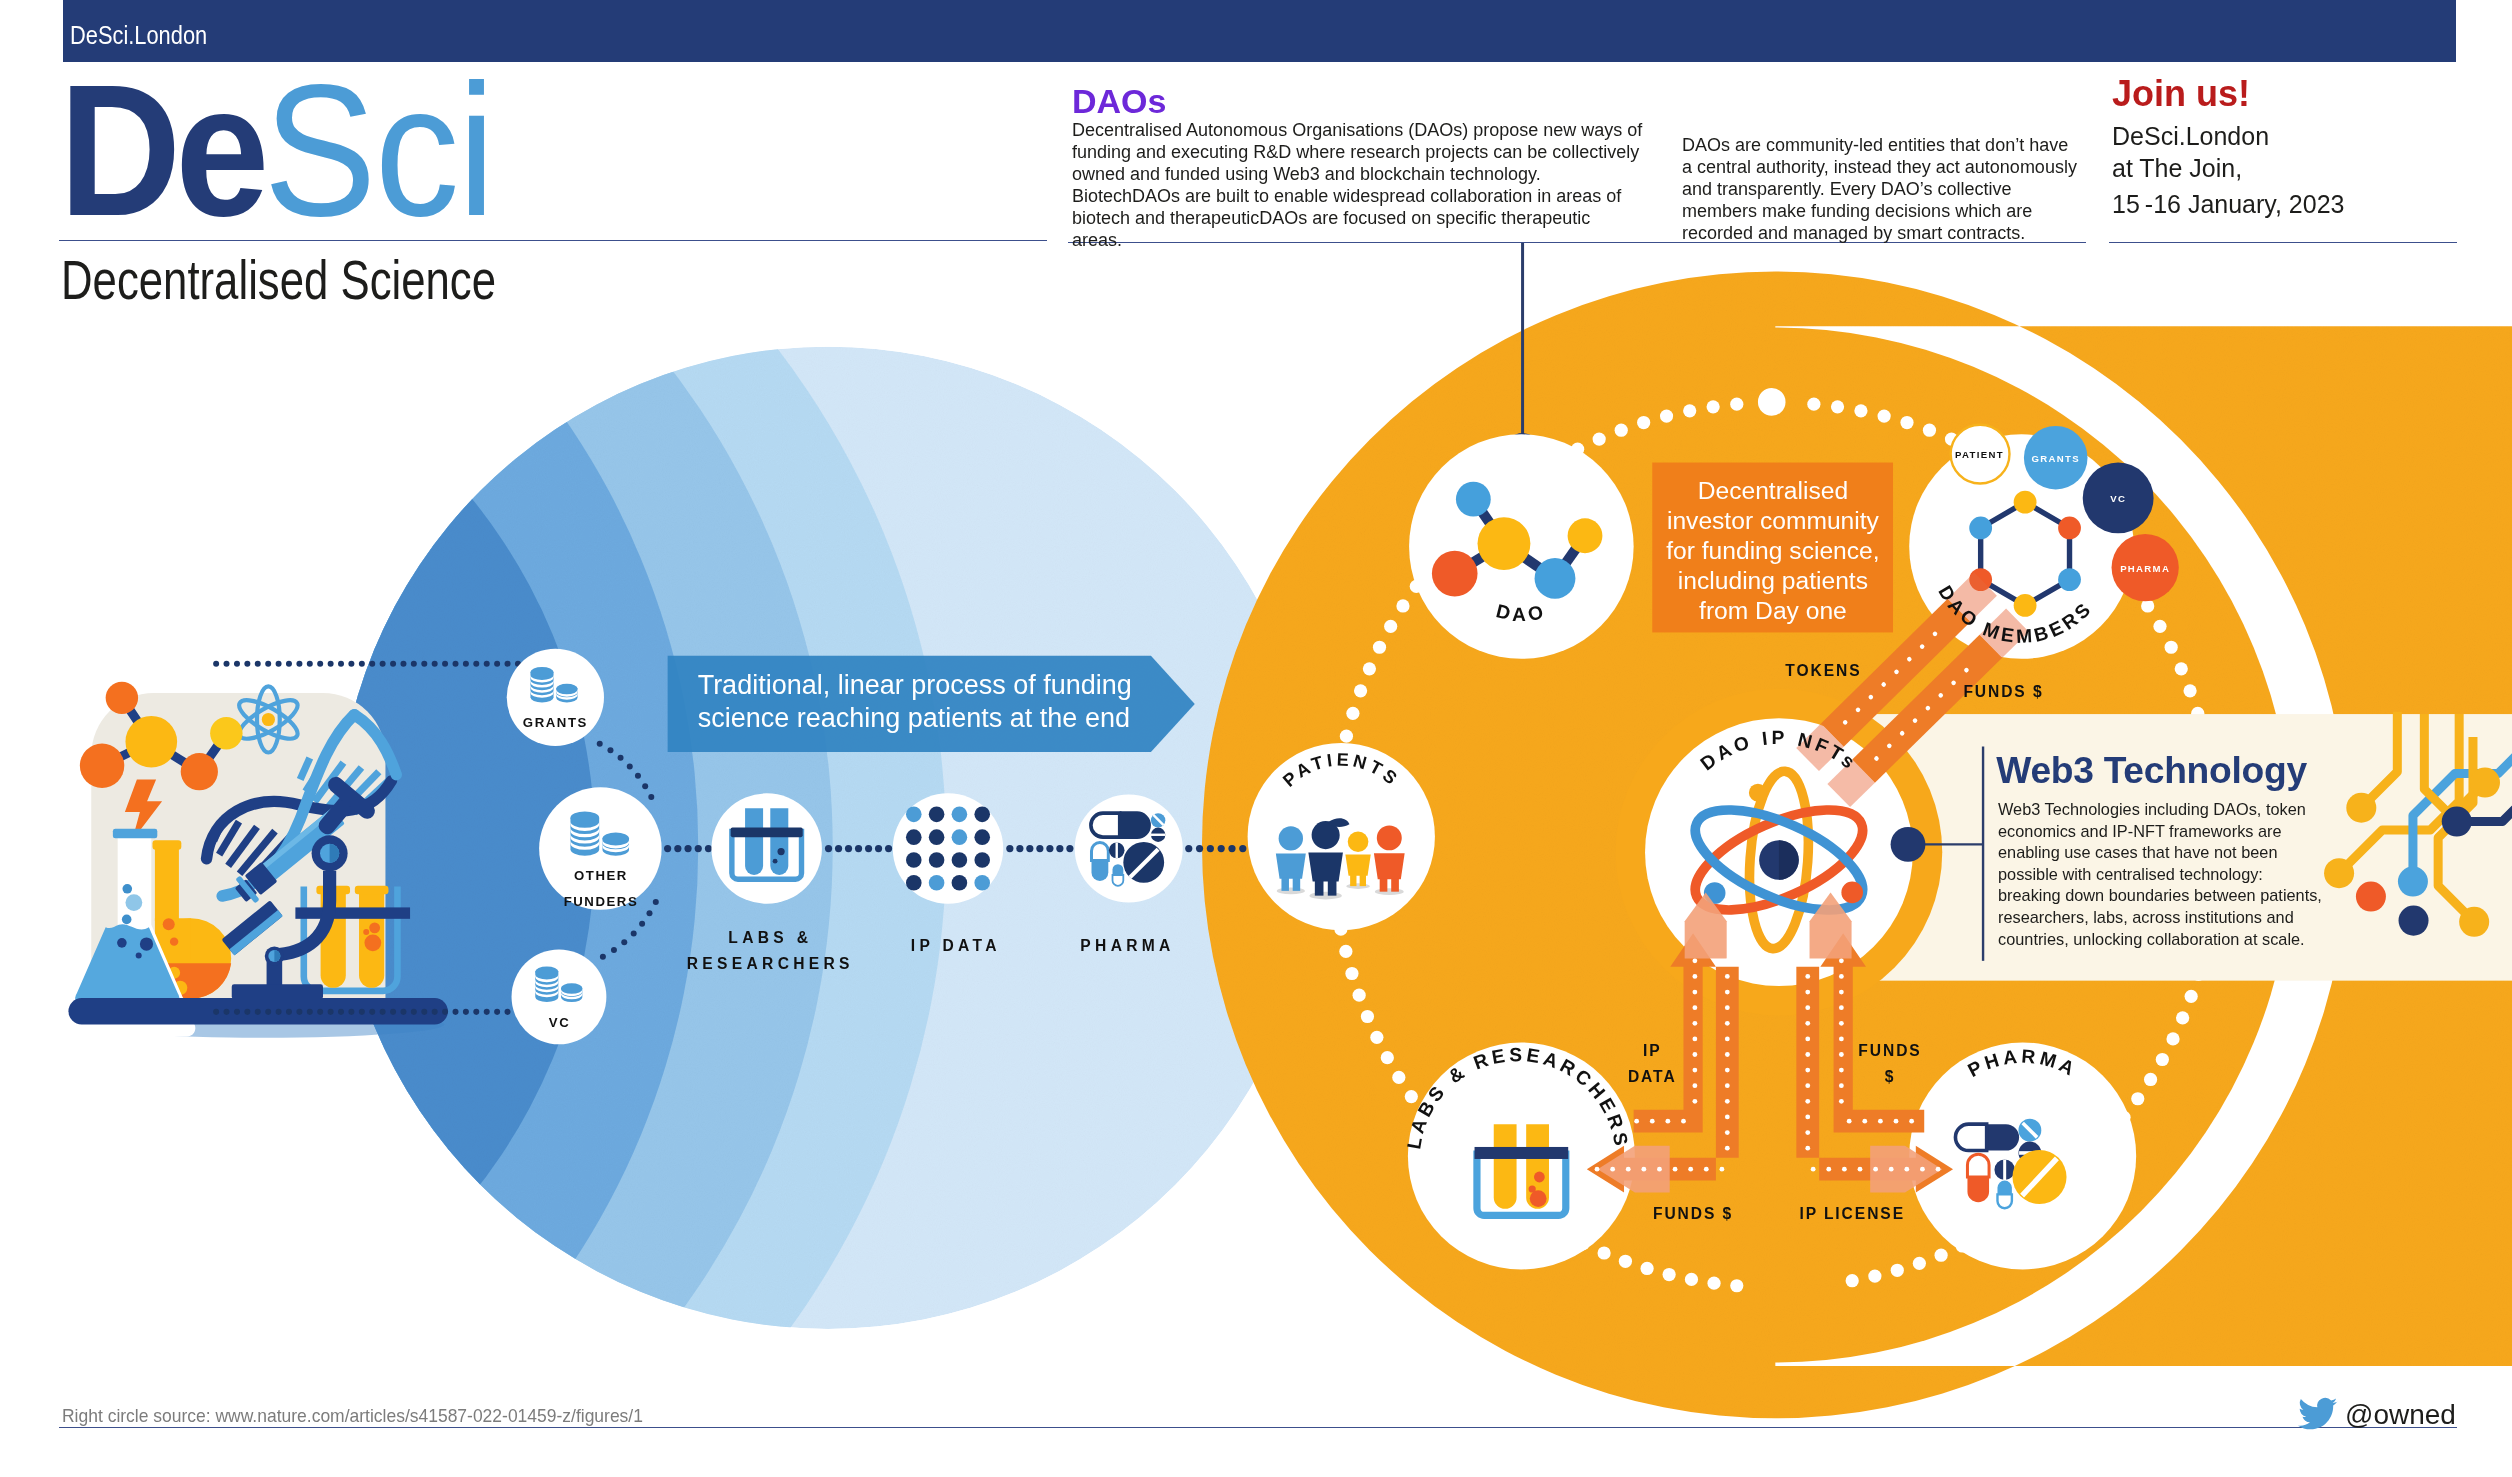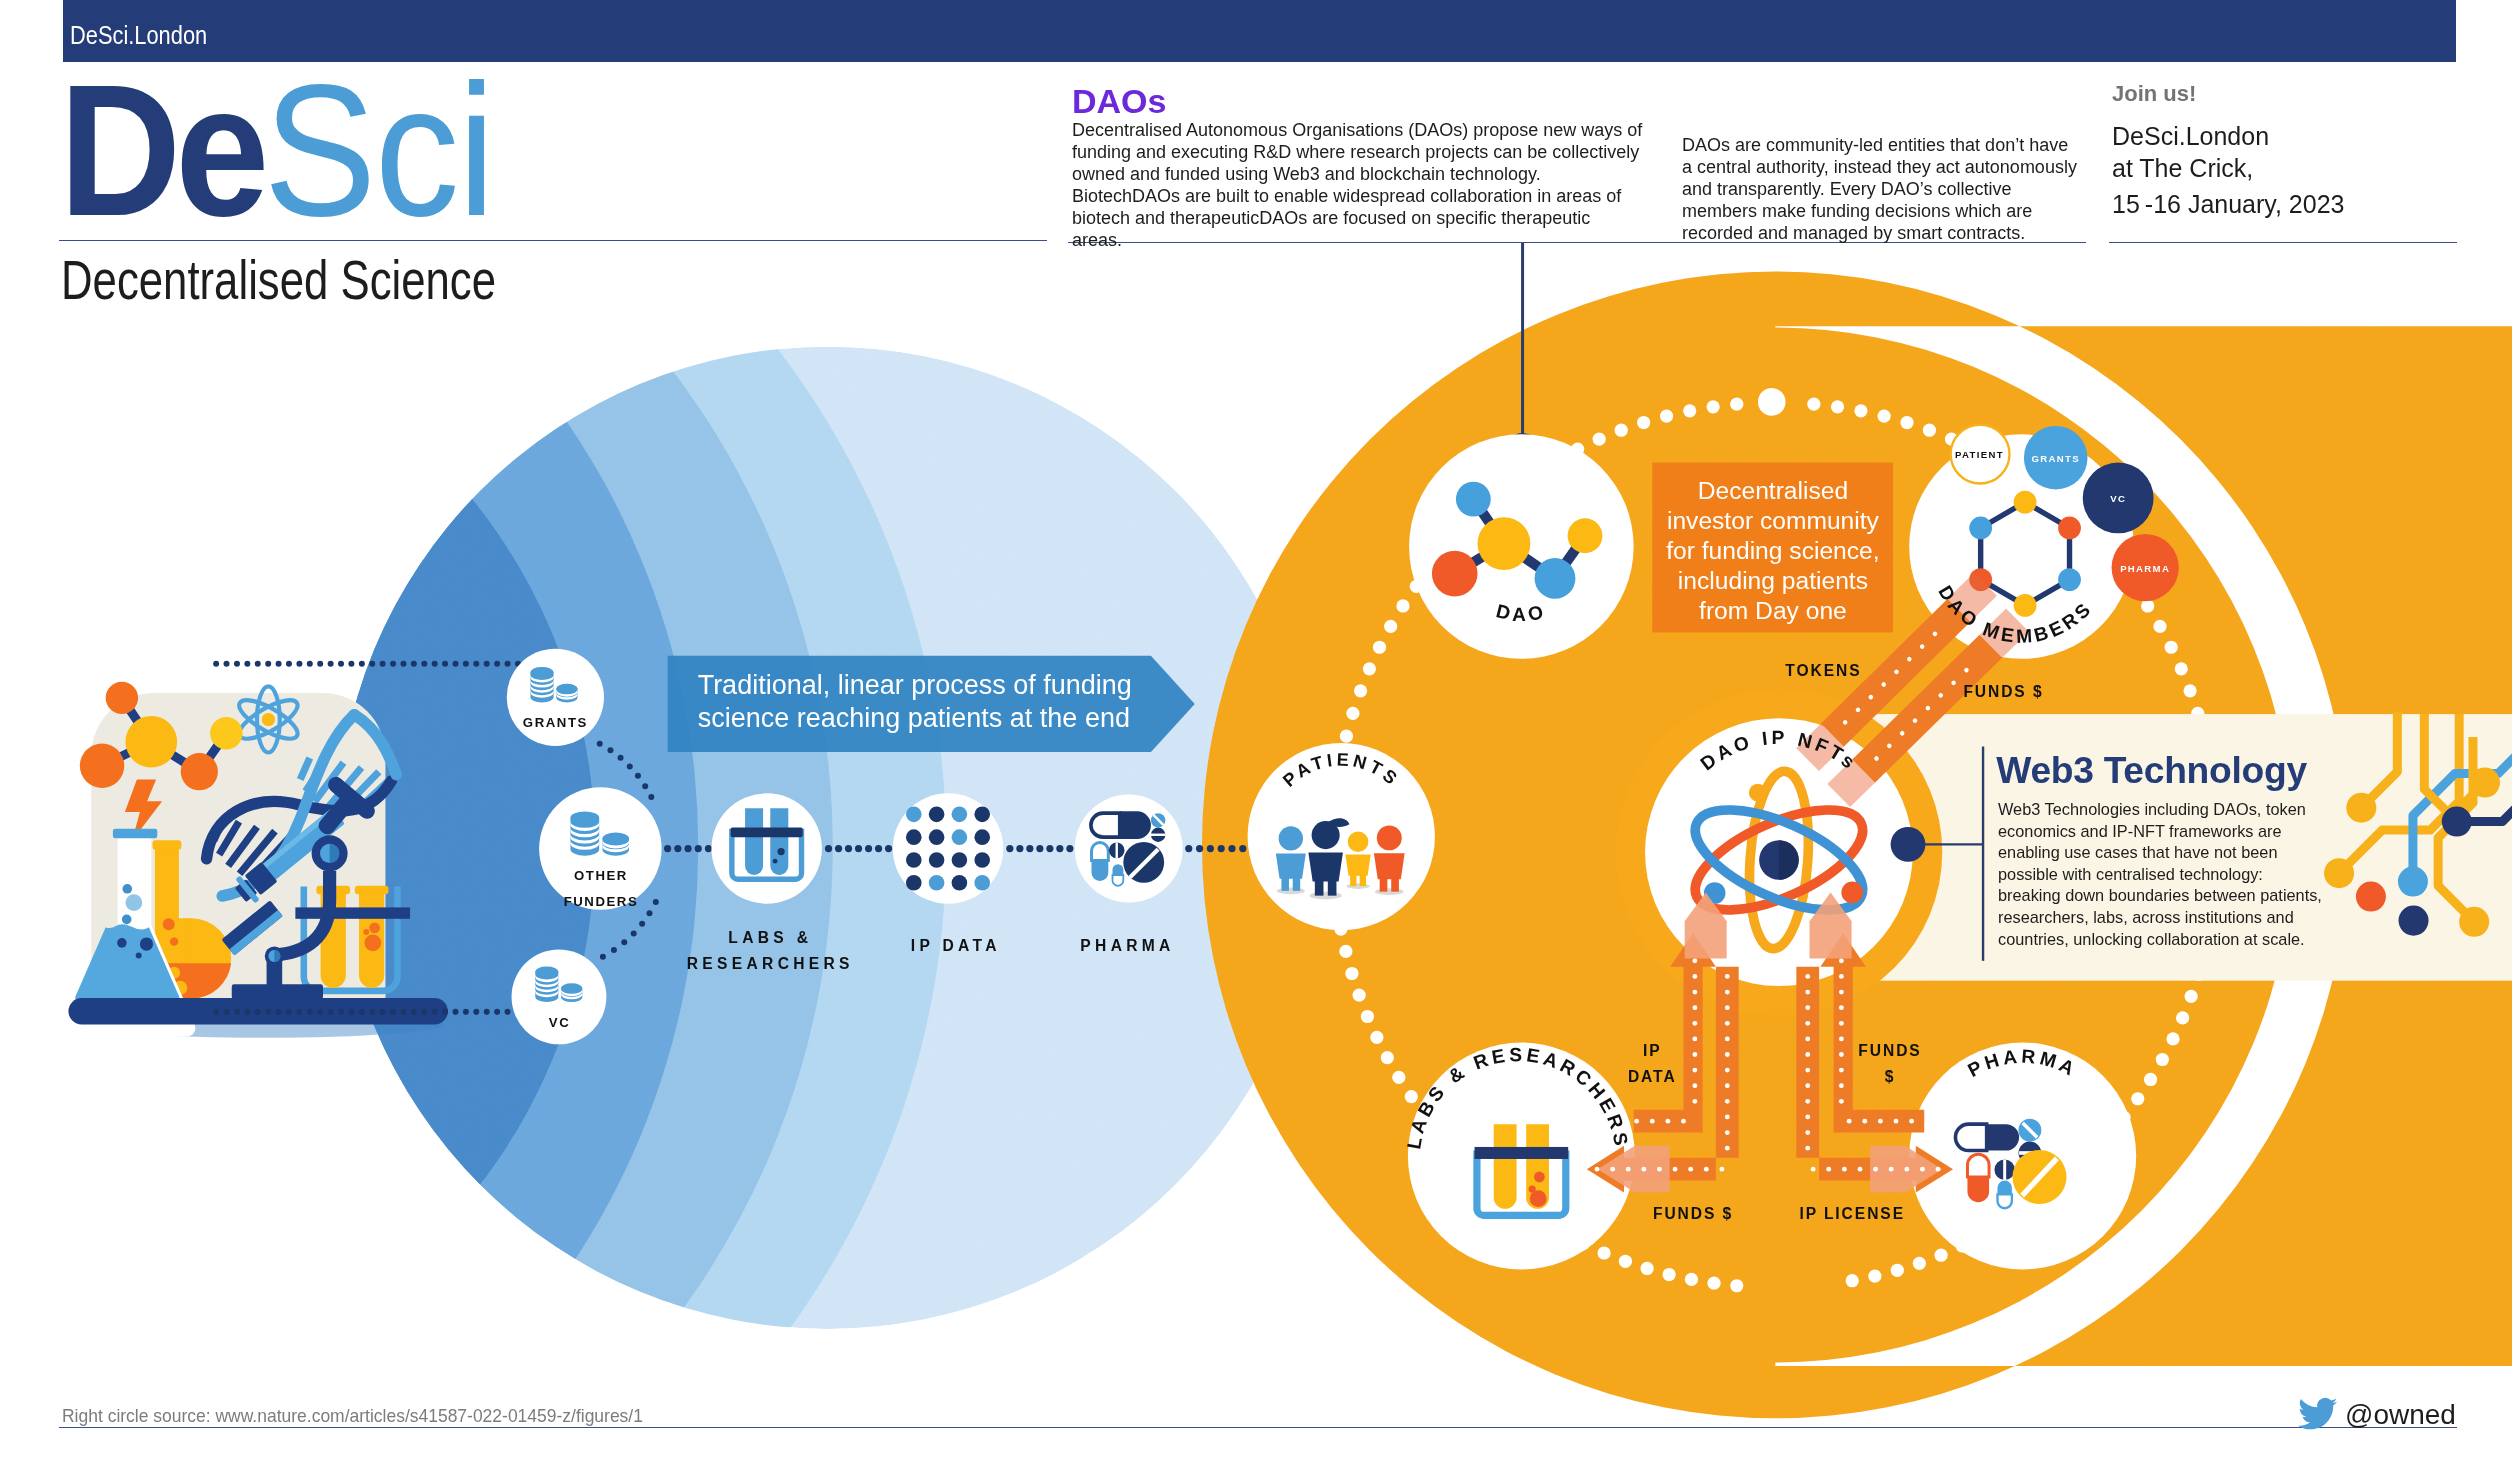--- a/index.html
+++ b/index.html
@@ -23,21 +23,21 @@
   .rule { position:absolute; height:1.2px; background:#3c4f8c; }
 
   .h2 { position:absolute; font-size:55px; line-height:55px; font-weight:300; color:#1d1d1b;
         white-space:nowrap; transform:scaleX(0.795); transform-origin:0 50%; }
   .body-left { position:absolute; font-size:24px; line-height:32px; color:#1d1d1b; width:447px; }
 
   .daos-h { position:absolute; font-size:34px; line-height:34px; font-weight:700; color:#6d28d9;
             transform:scaleX(1.0); transform-origin:0 50%; }
   .col-text { position:absolute; font-size:18px; line-height:22px; color:#1d1d1b; }
 
-  .join-h { position:absolute; font-size:22px; line-height:34px; font-weight:700; color:#737373;
+  .join-h { position:absolute; font-size:36px; line-height:34px; font-weight:700; color:#b91c1c;
             transform-origin:0 50%; }
   .join-b { position:absolute; font-size:25px; line-height:32px; color:#1d1d1b; white-space:nowrap;
             transform:scaleX(1.0); transform-origin:0 0; }
 
   .footer-src { position:absolute; font-size:18.6px; line-height:18.6px; color:#7c7c7c;
                 transform:scaleX(0.94); transform-origin:0 50%; white-space:nowrap; }
   .footer-handle { position:absolute; font-size:28px; line-height:28px; color:#1d1d1b; white-space:nowrap; }
 
   
   .lbl { font-family:"Liberation Sans", sans-serif; font-weight:700; fill:#111;
@@ -823,21 +823,21 @@
   <div class="rule" style="left:2109px; top:242px; width:348px;"></div>
 
   <div class="h2" style="left:61px; top:253px;">Decentralised Science</div>
 
   <div class="daos-h" style="left:1072px; top:84px;">DAOs</div>
   <div class="col-text" style="left:1072px; top:119px; width:572px;">Decentralised Autonomous Organisations (DAOs) propose new ways of funding and executing R&amp;D where research projects can be collectively owned and funded using Web3 and blockchain technology. BiotechDAOs are built to enable widespread collaboration in areas of biotech and therapeuticDAOs are focused on specific therapeutic areas.</div>
   <div class="col-text" style="left:1682px; top:119px; width:401px;margin-top:15px;">DAOs are community-led entities that don’t have a central authority, instead they act autonomously and transparently. Every DAO’s collective members make funding decisions which are recorded and managed by smart contracts.</div>
 
   <div class="join-h" style="left:2112px; top:77px;">Join us!</div>
   <div class="join-b" style="left:2112px; top:120px;">DeSci.London</div>
-  <div class="join-b" style="left:2112px; top:152px;">at The Crick,</div>
+  <div class="join-b" style="left:2112px; top:152px;">at The Join,</div>
   <div class="join-b" style="left:2112px; top:188px;">15 -16 January, 2023</div>
 
   <div class="web3-body" style="position:absolute;left:1998px;top:799px;width:340px;font-size:17px;line-height:21.6px;color:#1d1d1b;">Web3 Technologies including DAOs, token economics and IP-NFT frameworks are enabling use cases that have not been possible with centralised technology: breaking down boundaries between patients, researchers, labs, across institutions and countries, unlocking collaboration at scale.</div>
 
   <div class="rule" style="left:59px; top:1427px; width:2398px;"></div>
   <div class="footer-src" style="left:62px; top:1407px;">Right circle source: www.nature.com/articles/s41587-022-01459-z/figures/1</div>
   <div class="footer-handle" style="left:2345px; top:1401px;">@owned</div>
 
   <svg class="abs" style="left:2295px;top:1394px;width:46px;height:40px" viewBox="0 0 24 24">
     <path fill="#4c9cd6" d="M23.6 4.6a9.6 9.6 0 0 1-2.8.8 4.8 4.8 0 0 0 2.1-2.7 9.6 9.6 0 0 1-3 1.2A4.8 4.8 0 0 0 11.6 8a13.6 13.6 0 0 1-9.9-5 4.8 4.8 0 0 0 1.5 6.4 4.8 4.8 0 0 1-2.2-.6v.1a4.8 4.8 0 0 0 3.9 4.7 4.8 4.8 0 0 1-2.2.1 4.8 4.8 0 0 0 4.5 3.3A9.7 9.7 0 0 1 0 19a13.6 13.6 0 0 0 7.4 2.2c8.9 0 13.7-7.4 13.7-13.7v-.6a9.8 9.8 0 0 0 2.5-2.4z"></path>

